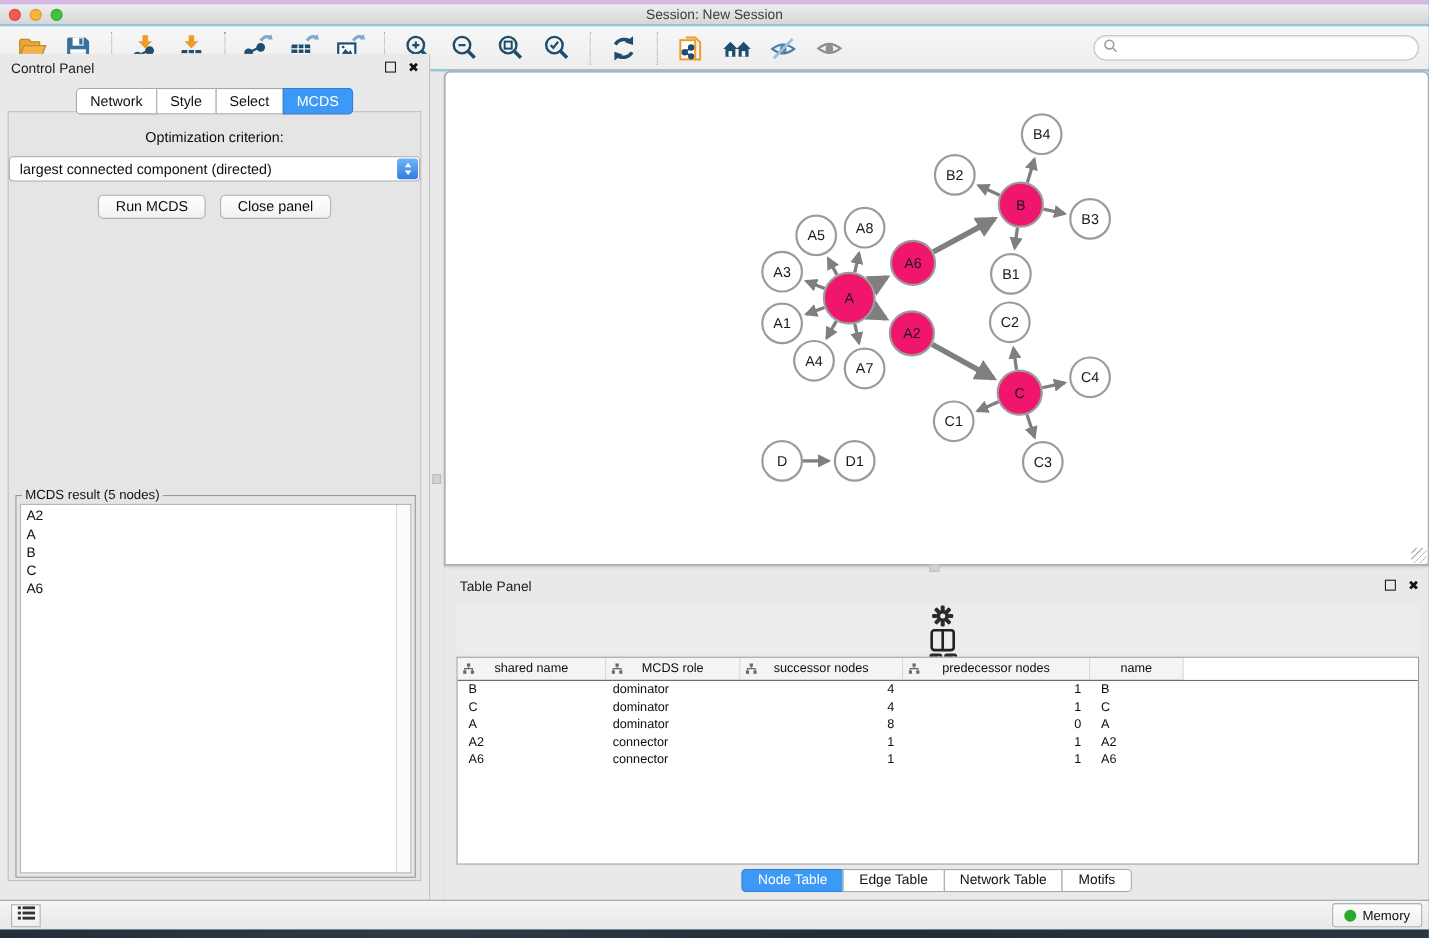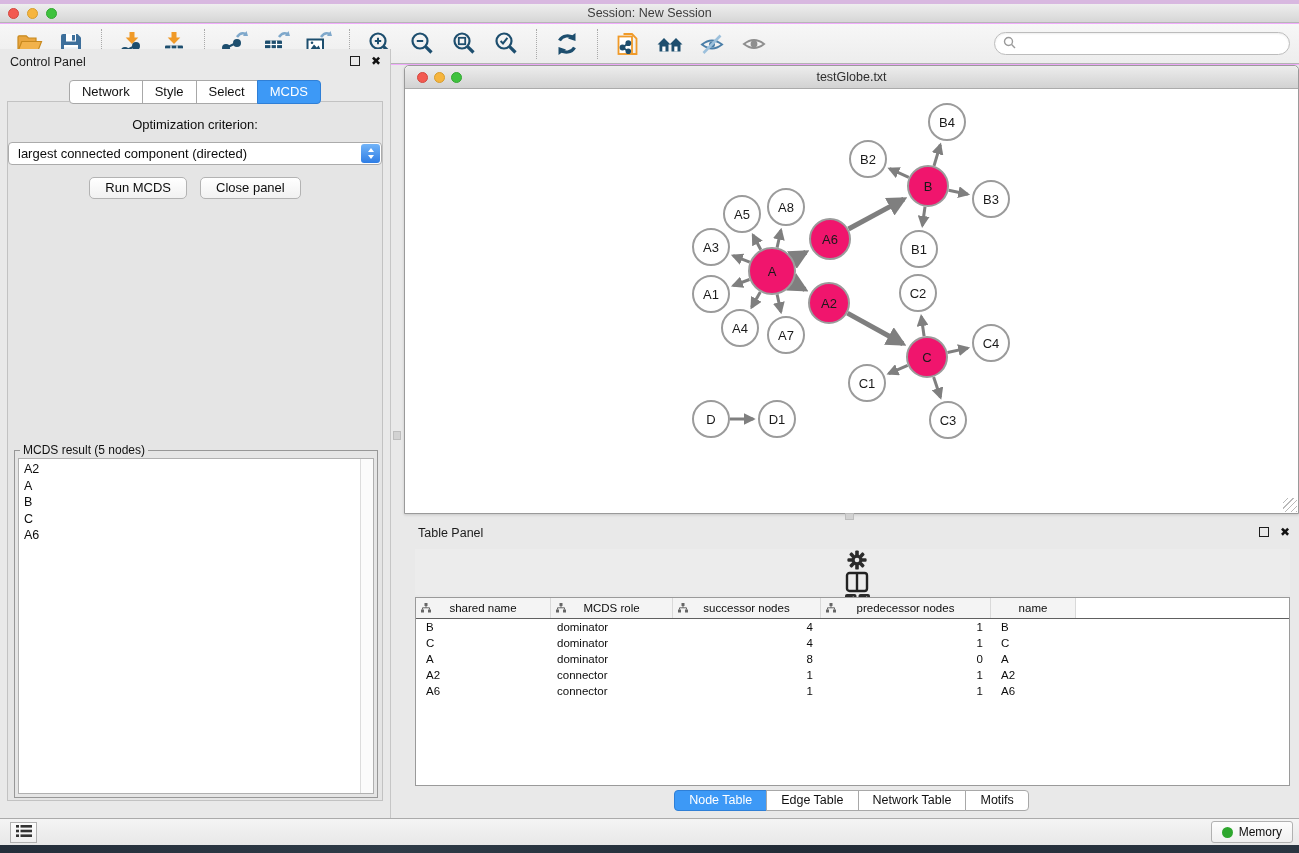--- a/index.html
+++ b/index.html
@@ -1,18 +1,18 @@
 <!DOCTYPE html>
 <html><head>
 <meta charset="utf-8">
 <style>
   * { margin:0; padding:0; box-sizing:border-box; }
   html,body { background:#20262e; }
   #app { position:relative; width:1299px; height:853px; overflow:hidden;
-         font-family:"Liberation Sans","DejaVu Sans",sans-serif; background:#f0abfc; color:#111;padding-left:42px; }
+         font-family:"Liberation Sans","DejaVu Sans",sans-serif; background:#7dd3fc; color:#111;padding-left:42px; }
 
   
   .top-strip{position:absolute;top:0;left:0;right:0;height:4px;background:#d8b8e0;}
   .titlebar{position:absolute;top:4px;left:0;right:0;height:19px;
     background:linear-gradient(#eeeeee,#d6d6d6);border-bottom:1px solid #b6b6b6;}
   .lights{position:absolute;left:8px;top:4px;display:flex;gap:8px;}
   .light{width:11px;height:11px;border-radius:50%;}
   .light.red{background:#f35a51;border:1px solid #d3483f;}
   .light.yellow{background:#f6b53e;border:1px solid #d69d2e;}
   .light.green{background:#3fc23e;border:1px solid #34a733;}
@@ -352,28 +352,20 @@
       </fieldset>
     </div>
   </div>
 
   <div class="v-split">
     <div class="v-split-handle"></div>
   </div>
 
   <div class="net-area">
     <div class="net-window">
-      <div class="net-titlebar">
-        <div class="net-lights">
-          <span class="light red"></span>
-          <span class="light yellow"></span>
-          <span class="light green"></span>
-        </div>
-        <div class="net-title">testGlobe.txt</div>
-      </div>
       <div class="net-canvas" id="net-canvas">
           <svg width="893" height="425" viewBox="0 0 893 425">
             <defs>
               <marker id="arrow" viewBox="0 0 4 4" markerWidth="4" markerHeight="4" refX="3.2" refY="2" orient="auto">
                 <path d="M0 0 L4 2 L0 4 z" fill="#7F7F7F"></path>
               </marker>
             </defs>
             <line x1="355.8" y1="160.8" x2="348.0" y2="146.0" stroke="#7F7F7F" stroke-width="3" marker-end="url(#arrow)"></line>
             <line x1="372.1" y1="158.6" x2="375.9" y2="141.2" stroke="#7F7F7F" stroke-width="3" marker-end="url(#arrow)"></line>
             <line x1="344.7" y1="173.2" x2="328.1" y2="166.7" stroke="#7F7F7F" stroke-width="3" marker-end="url(#arrow)"></line>

